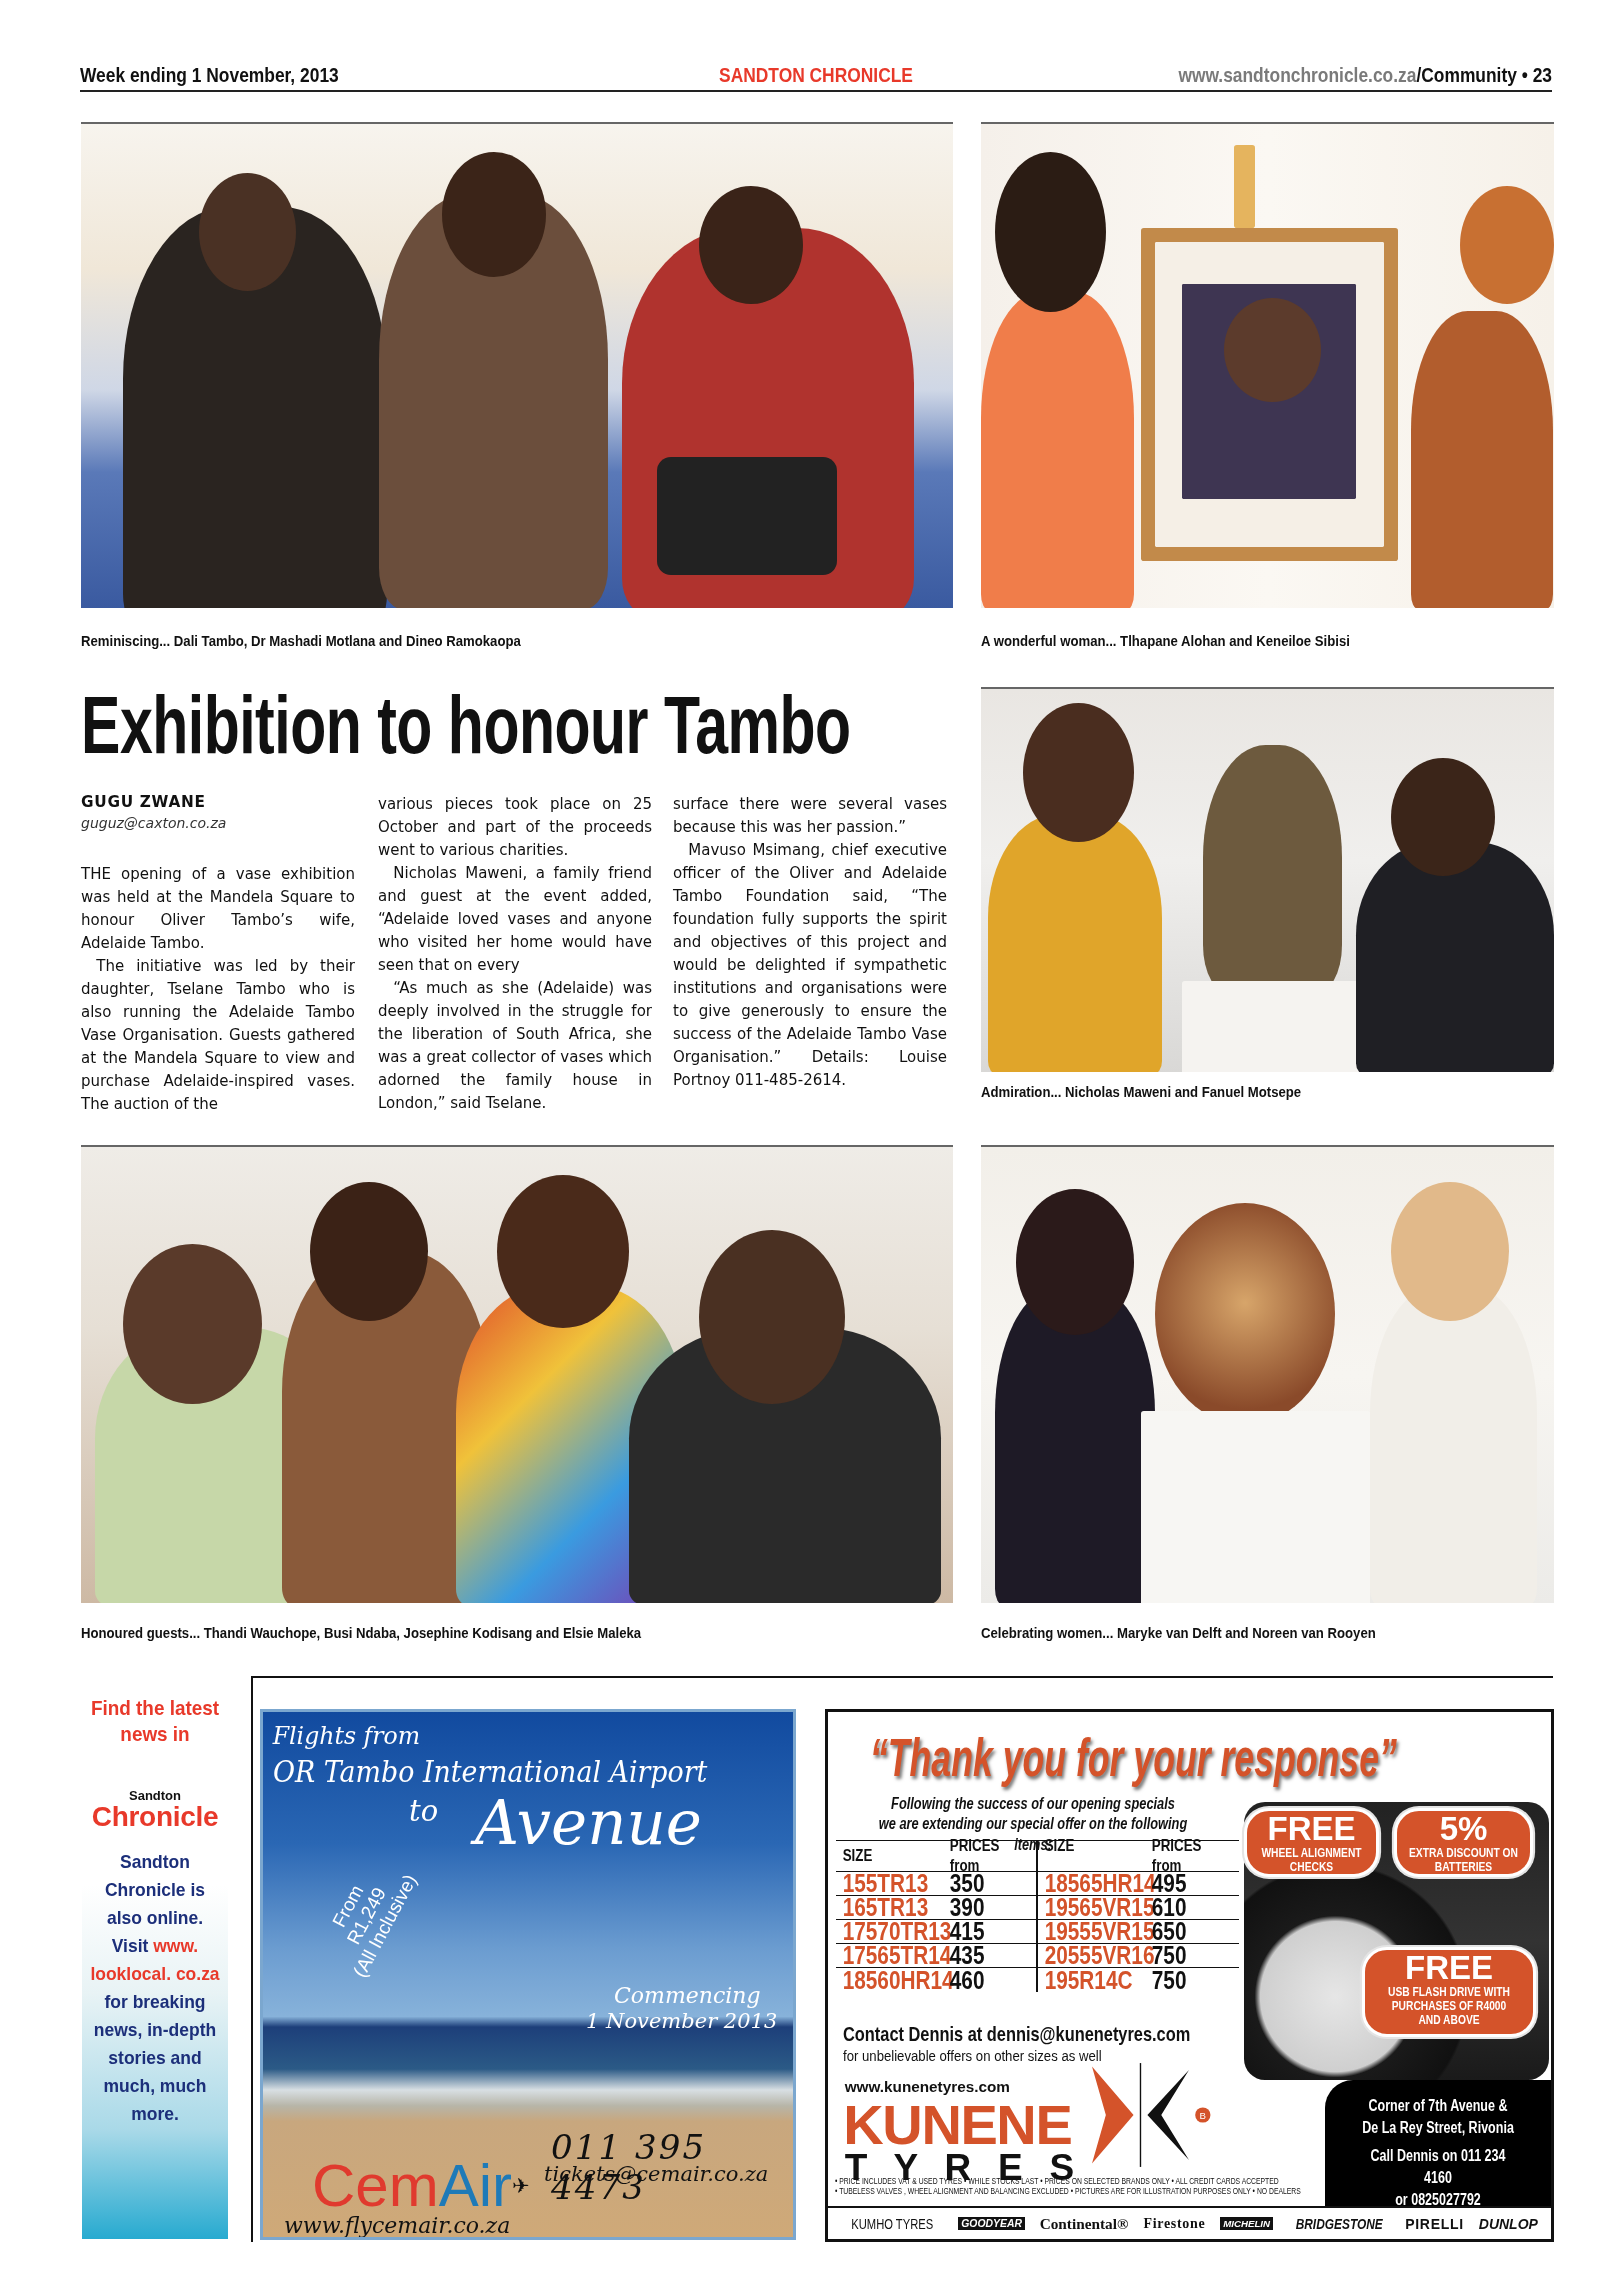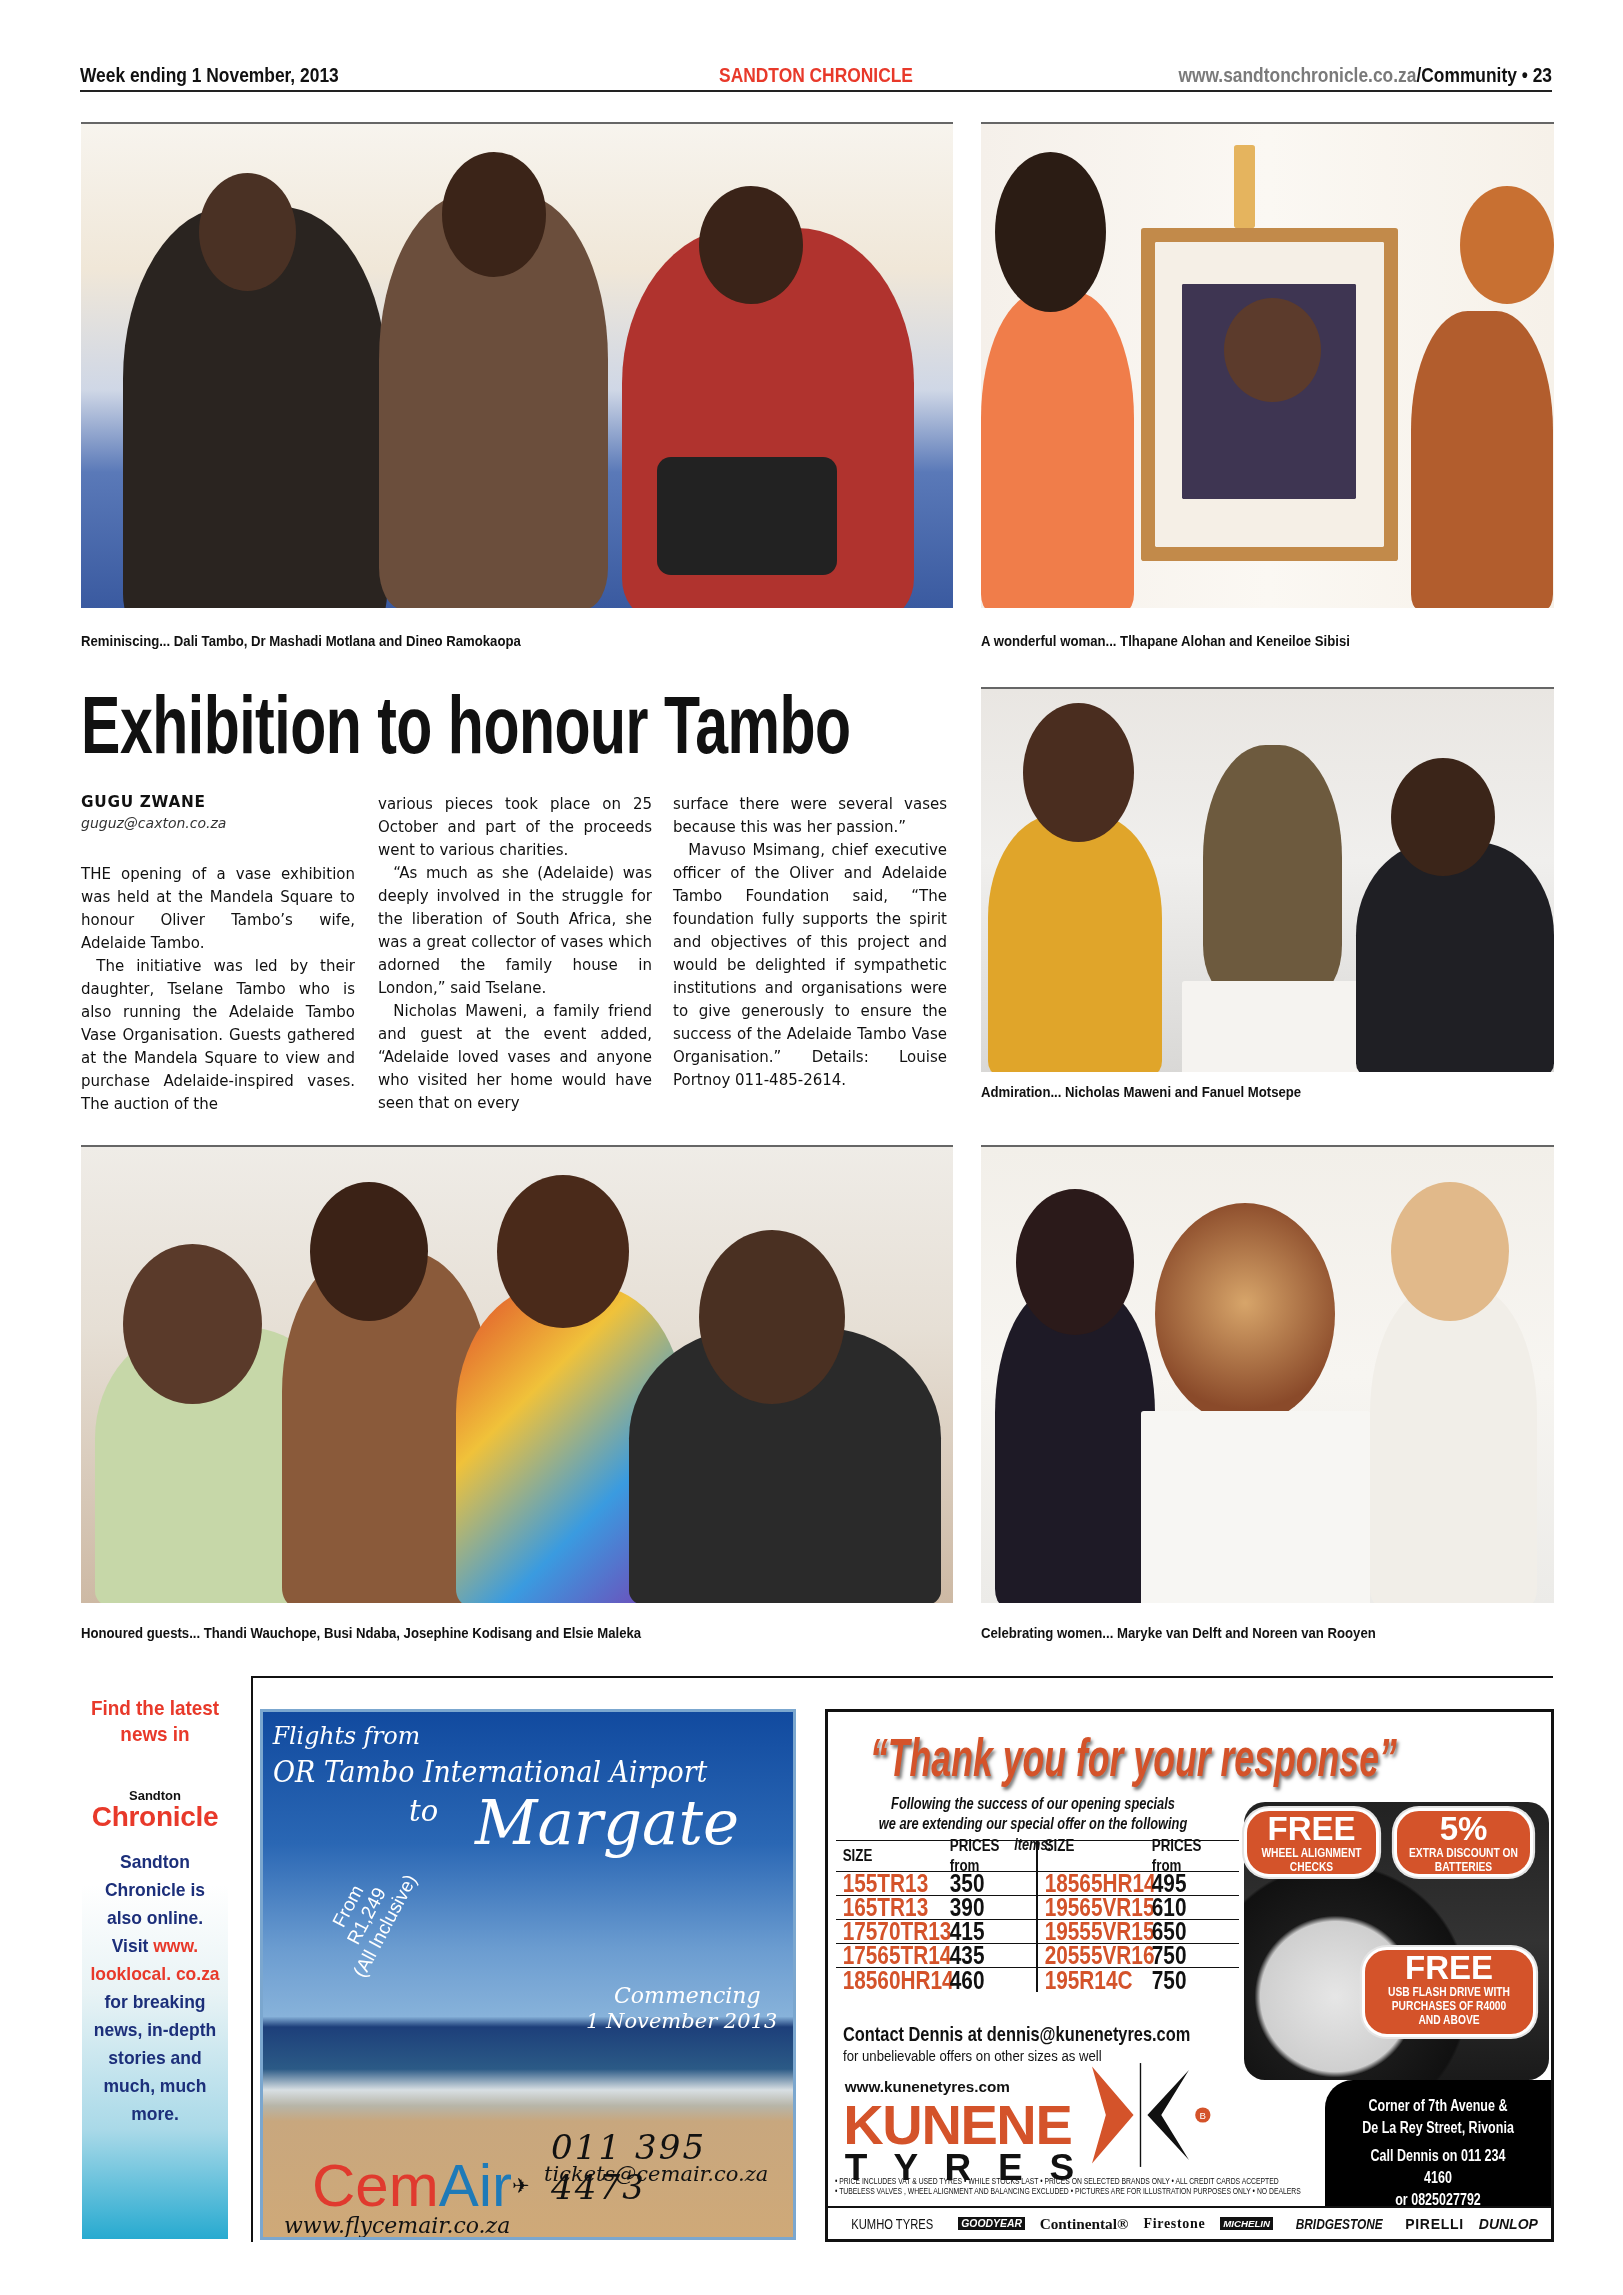--- a/index.html
+++ b/index.html
@@ -116,22 +116,22 @@
 <div class="abs" style="left:81px;top:793px;">
   <div class="byline">GUGU ZWANE</div>
   <div class="email" style="margin-top:4.2px;">guguz@caxton.co.za</div>
 </div>
 <div class="abs col" style="left:81px;top:863px;">
   <p>THE opening of a vase exhibition was held at the Mandela Square to honour Oliver Tambo’s wife, Adelaide Tambo.</p>
   <p class="ind">The initiative was led by their daughter, Tselane Tambo who is also running the Adelaide Tambo Vase Organisation. Guests gathered at the Mandela Square to view and purchase Adelaide-inspired vases. The auction of the</p>
 </div>
 <div class="abs col" style="left:378px;top:793px;">
   <p>various pieces took place on 25 October and part of the proceeds went to various charities.</p>
+  <p class="ind">Nicholas Maweni, a family friend and guest at the event added, “Adelaide loved vases and anyone who visited her home would have seen that on every</p>
   <p class="ind">“As much as she (Adelaide) was deeply involved in the struggle for the liberation of South Africa, she was a great collector of vases which adorned the family house in London,” said Tselane.</p>
-  <p class="ind">Nicholas Maweni, a family friend and guest at the event added, “Adelaide loved vases and anyone who visited her home would have seen that on every</p>
 </div>
 <div class="abs col" style="left:673px;top:793px;">
   <p>surface there were several vases because this was her passion.”</p>
   <p class="ind">Mavuso Msimang, chief executive officer of the Oliver and Adelaide Tambo Foundation said, “The foundation fully supports the spirit and objectives of this project and would be delighted if sympathetic institutions and organisations were to give generously to ensure the success of the Adelaide Tambo Vase Organisation.” Details: Louise Portnoy 011-485-2614.</p>
 </div>
 
 <div class="abs photo ph3">
   <div class="shape" style="left:7px;top:125px;width:174px;height:260px;background:#e0a52a;border-radius:40% 40% 5% 5%;"></div>
   <div class="shape" style="left:42px;top:14px;width:111px;height:139px;background:#4a2d1f;"></div>
   <div class="shape" style="left:222px;top:56px;width:139px;height:250px;background:#6d5a3e;border-radius:45% 45% 20% 20%;"></div>
@@ -174,21 +174,21 @@
     <span>Sandton Chronicle is also online. Visit</span>
     <span class="red">www. looklocal. co.za</span>
     <span>for breaking news, in-depth stories and much, much more.</span>
   </div>
 </div>
 
 <div class="abs cemair">
   <div class="ce-script" style="left:9.7px;top:9.7px;font-size:23.6px;">Flights from</div>
   <div class="ce-script" style="left:9.7px;top:42px;font-size:30.5px;white-space:nowrap;transform:scaleX(0.88);transform-origin:left top;">OR Tambo International Airport</div>
   <div class="ce-script" style="left:146px;top:82px;font-size:29px;">to</div>
-  <div class="ce-script" style="left:212px;top:75px;font-size:61px;">Margate</div>
+  <div class="ce-script" style="left:212px;top:75px;font-size:61px;">Avenue</div>
   <div class="ce-rot">
     <div>From</div>
     <div>R1,249</div>
     <div>(All Inclusive)</div>
   </div>
   <div class="ce-script" style="left:351px;top:271px;font-size:22px;">Commencing</div>
   <div class="ce-script" style="left:323px;top:297px;font-size:21px;">1 November 2013</div>
   <div class="ce-dark" style="left:288px;top:415px;font-size:34px;letter-spacing:2.1px;">011 395 4473</div>
   <div class="ce-dark" style="left:281px;top:450px;font-size:21px;">tickets@cemair.co.za</div>
   <div class="abs" style="left:21px;top:444px;font-family:'Liberation Sans',sans-serif;font-size:60px;line-height:60px;">

